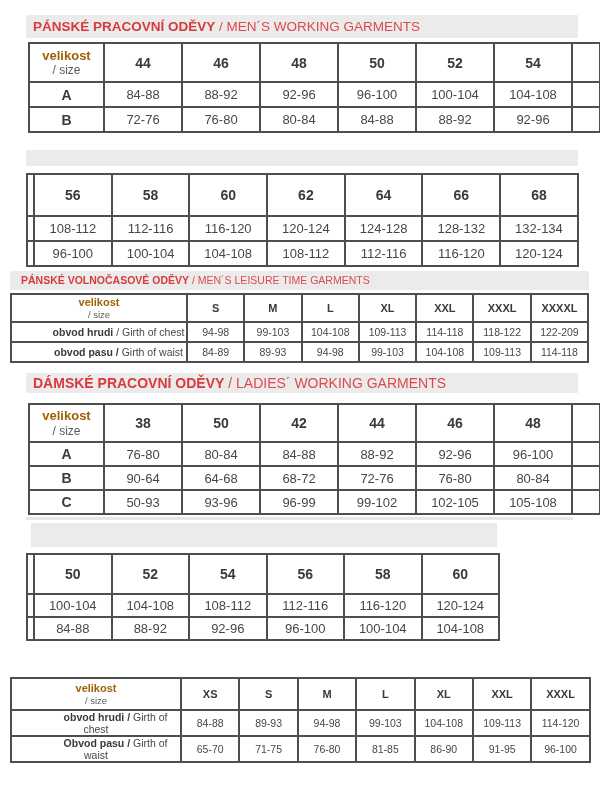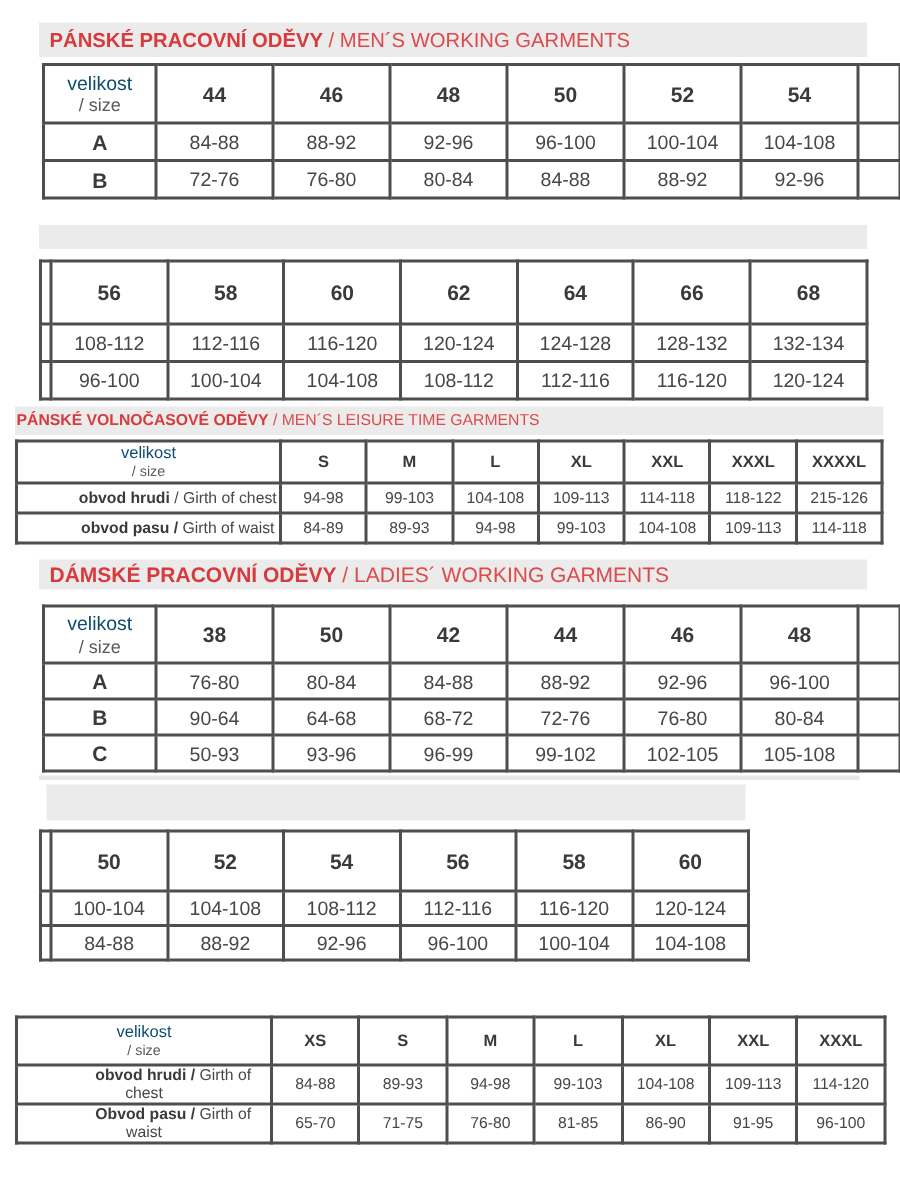--- a/index.html
+++ b/index.html
@@ -7,35 +7,35 @@
     width:600px;height:800px;overflow:hidden;position:relative;
     background:#ffffff;
     font-family:"Liberation Sans","DejaVu Sans",sans-serif;
     color:#474747;
   }
   .band{position:absolute;background:#ebebeb;}
   .band .tbold{font-weight:bold;color:#d83b3d;}
   .band .trest{font-weight:normal;color:#dd4a4c;}
   .band1{left:26px;top:15px;width:552px;height:23px;line-height:23px;padding-left:7px;font-size:13.5px;box-sizing:border-box;}
   .band2{left:26px;top:150px;width:552px;height:16px;}
-  .band-leisure{left:10px;top:271px;width:579px;height:19px;line-height:19px;padding-left:1px;font-size:10.5px;box-sizing:border-box;}
+  .band-leisure{left:10px;top:271px;width:579px;height:19px;line-height:19px;padding-left:11px;font-size:10.5px;box-sizing:border-box;}
   .band3{left:26px;top:373px;width:552px;height:20px;line-height:20px;padding-left:7px;font-size:14px;box-sizing:border-box;}
   .thinline{position:absolute;left:26px;top:517px;width:547px;height:3px;background:#e7e7e7;}
   .band4{left:31px;top:523px;width:466px;height:24px;}
 
   table.t{position:absolute;border-collapse:collapse;table-layout:fixed;}
   table.t td, table.t th{
     border:2px solid #4e4e4e;text-align:center;vertical-align:middle;
     padding:0;overflow:hidden;
   }
   .big{font-size:13px;}
   .big th{font-size:14px;font-weight:bold;color:#3a3a3a;}
   .sm{font-size:10.5px;}
   .sm th{font-size:11px;font-weight:bold;color:#3a3a3a;}
-  .corner .c1{font-weight:normal;font-size:13px;color:#0c4a6e;line-height:1.25;}
+  .corner .c1{font-weight:bold;font-size:13px;color:#a16207;line-height:1.25;}
   .corner .c2{font-weight:normal;font-size:12px;color:#5a5a5a;line-height:1.1;}
   .sm .corner .c1{font-size:11px;}
   .sm .corner .c2{font-size:9.5px;}
   .rowlabel b{color:#3a3a3a;margin-left:39px;}
   td.sliver, th.sliver{border-left:none;}
   
   #t1{left:28px;top:42px;width:571px;}
   #t1 tr.hr{height:39px;} #t1 tr.dr{height:25px;}
   #t2{left:26px;top:173px;width:551px;}
   #t2 tr.hr{height:42px;} #t2 tr.dr{height:25px;}
@@ -180,21 +180,21 @@
     <th>XXXXL</th>
   </tr>
   <tr class="dr">
     <td class="rowlabel"><b>obvod hrudi</b><span> / Girth of chest</span></td>
     <td>94-98</td>
     <td>99-103</td>
     <td>104-108</td>
     <td>109-113</td>
     <td>114-118</td>
     <td>118-122</td>
-    <td>215-126</td>
+    <td>122-209</td>
   </tr>
   <tr class="dr">
     <td class="rowlabel"><b>obvod pasu /</b><span> Girth of waist</span></td>
     <td>84-89</td>
     <td>89-93</td>
     <td>94-98</td>
     <td>99-103</td>
     <td>104-108</td>
     <td>109-113</td>
     <td>114-118</td>

